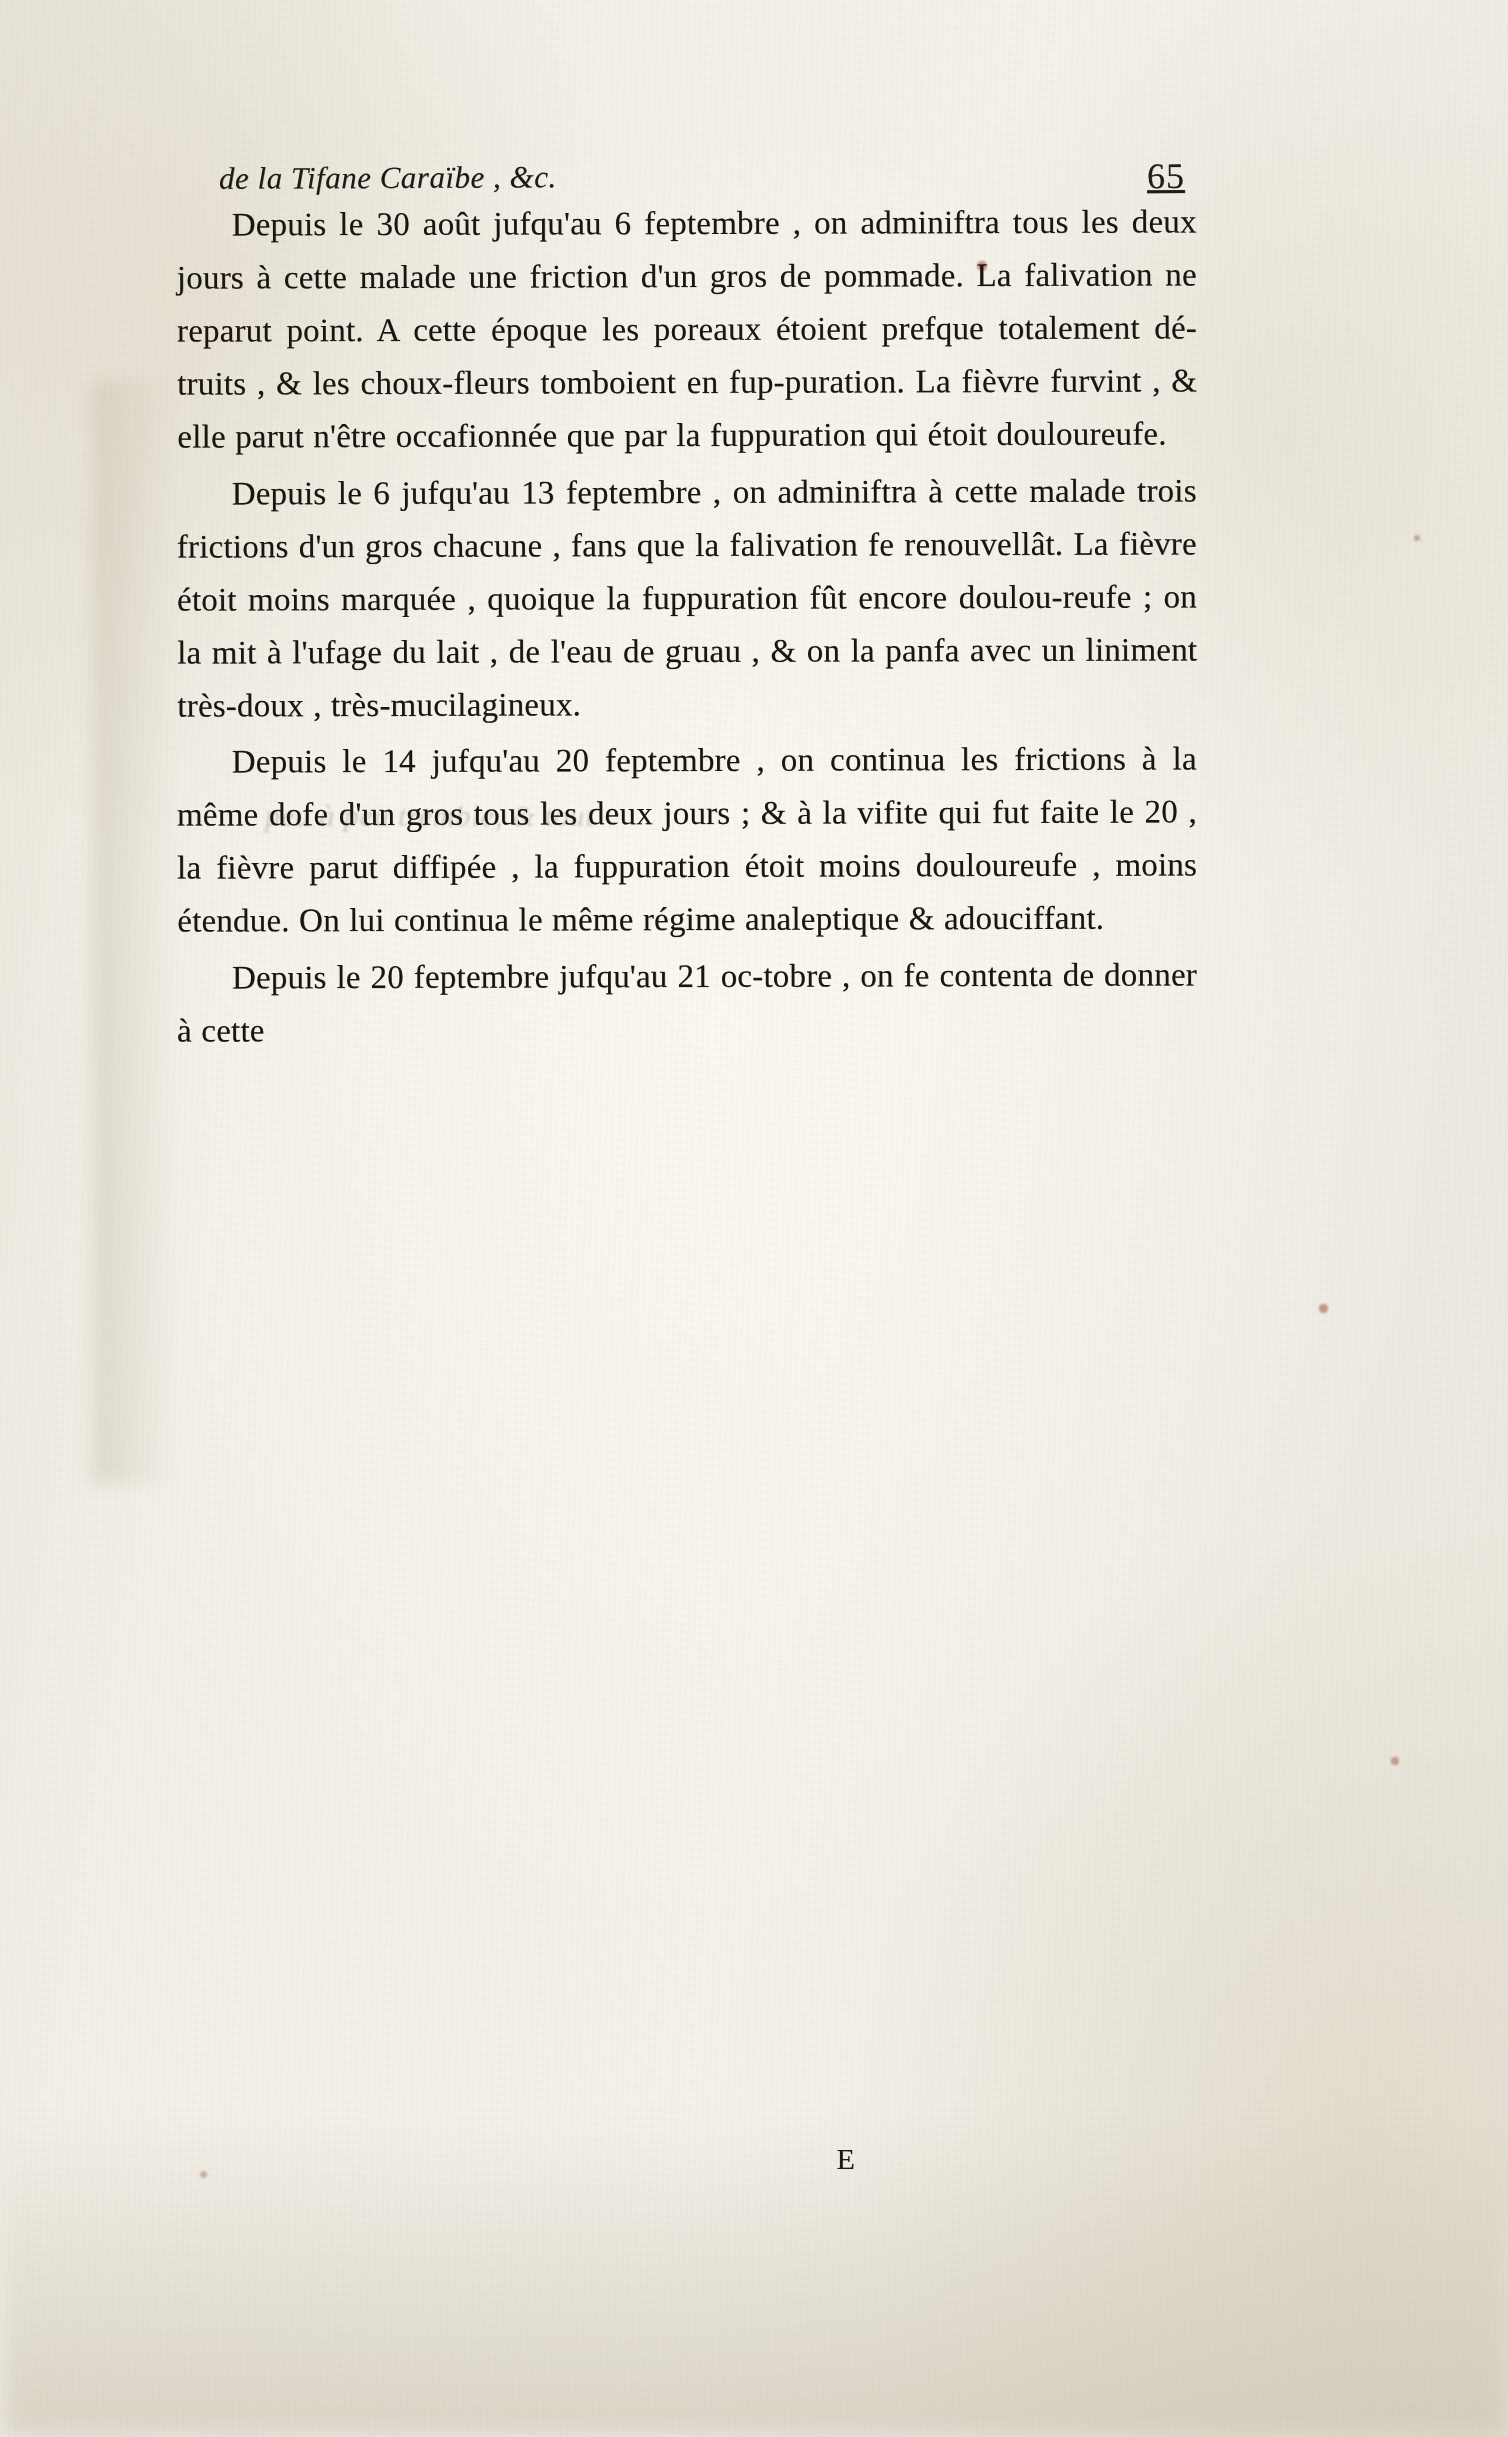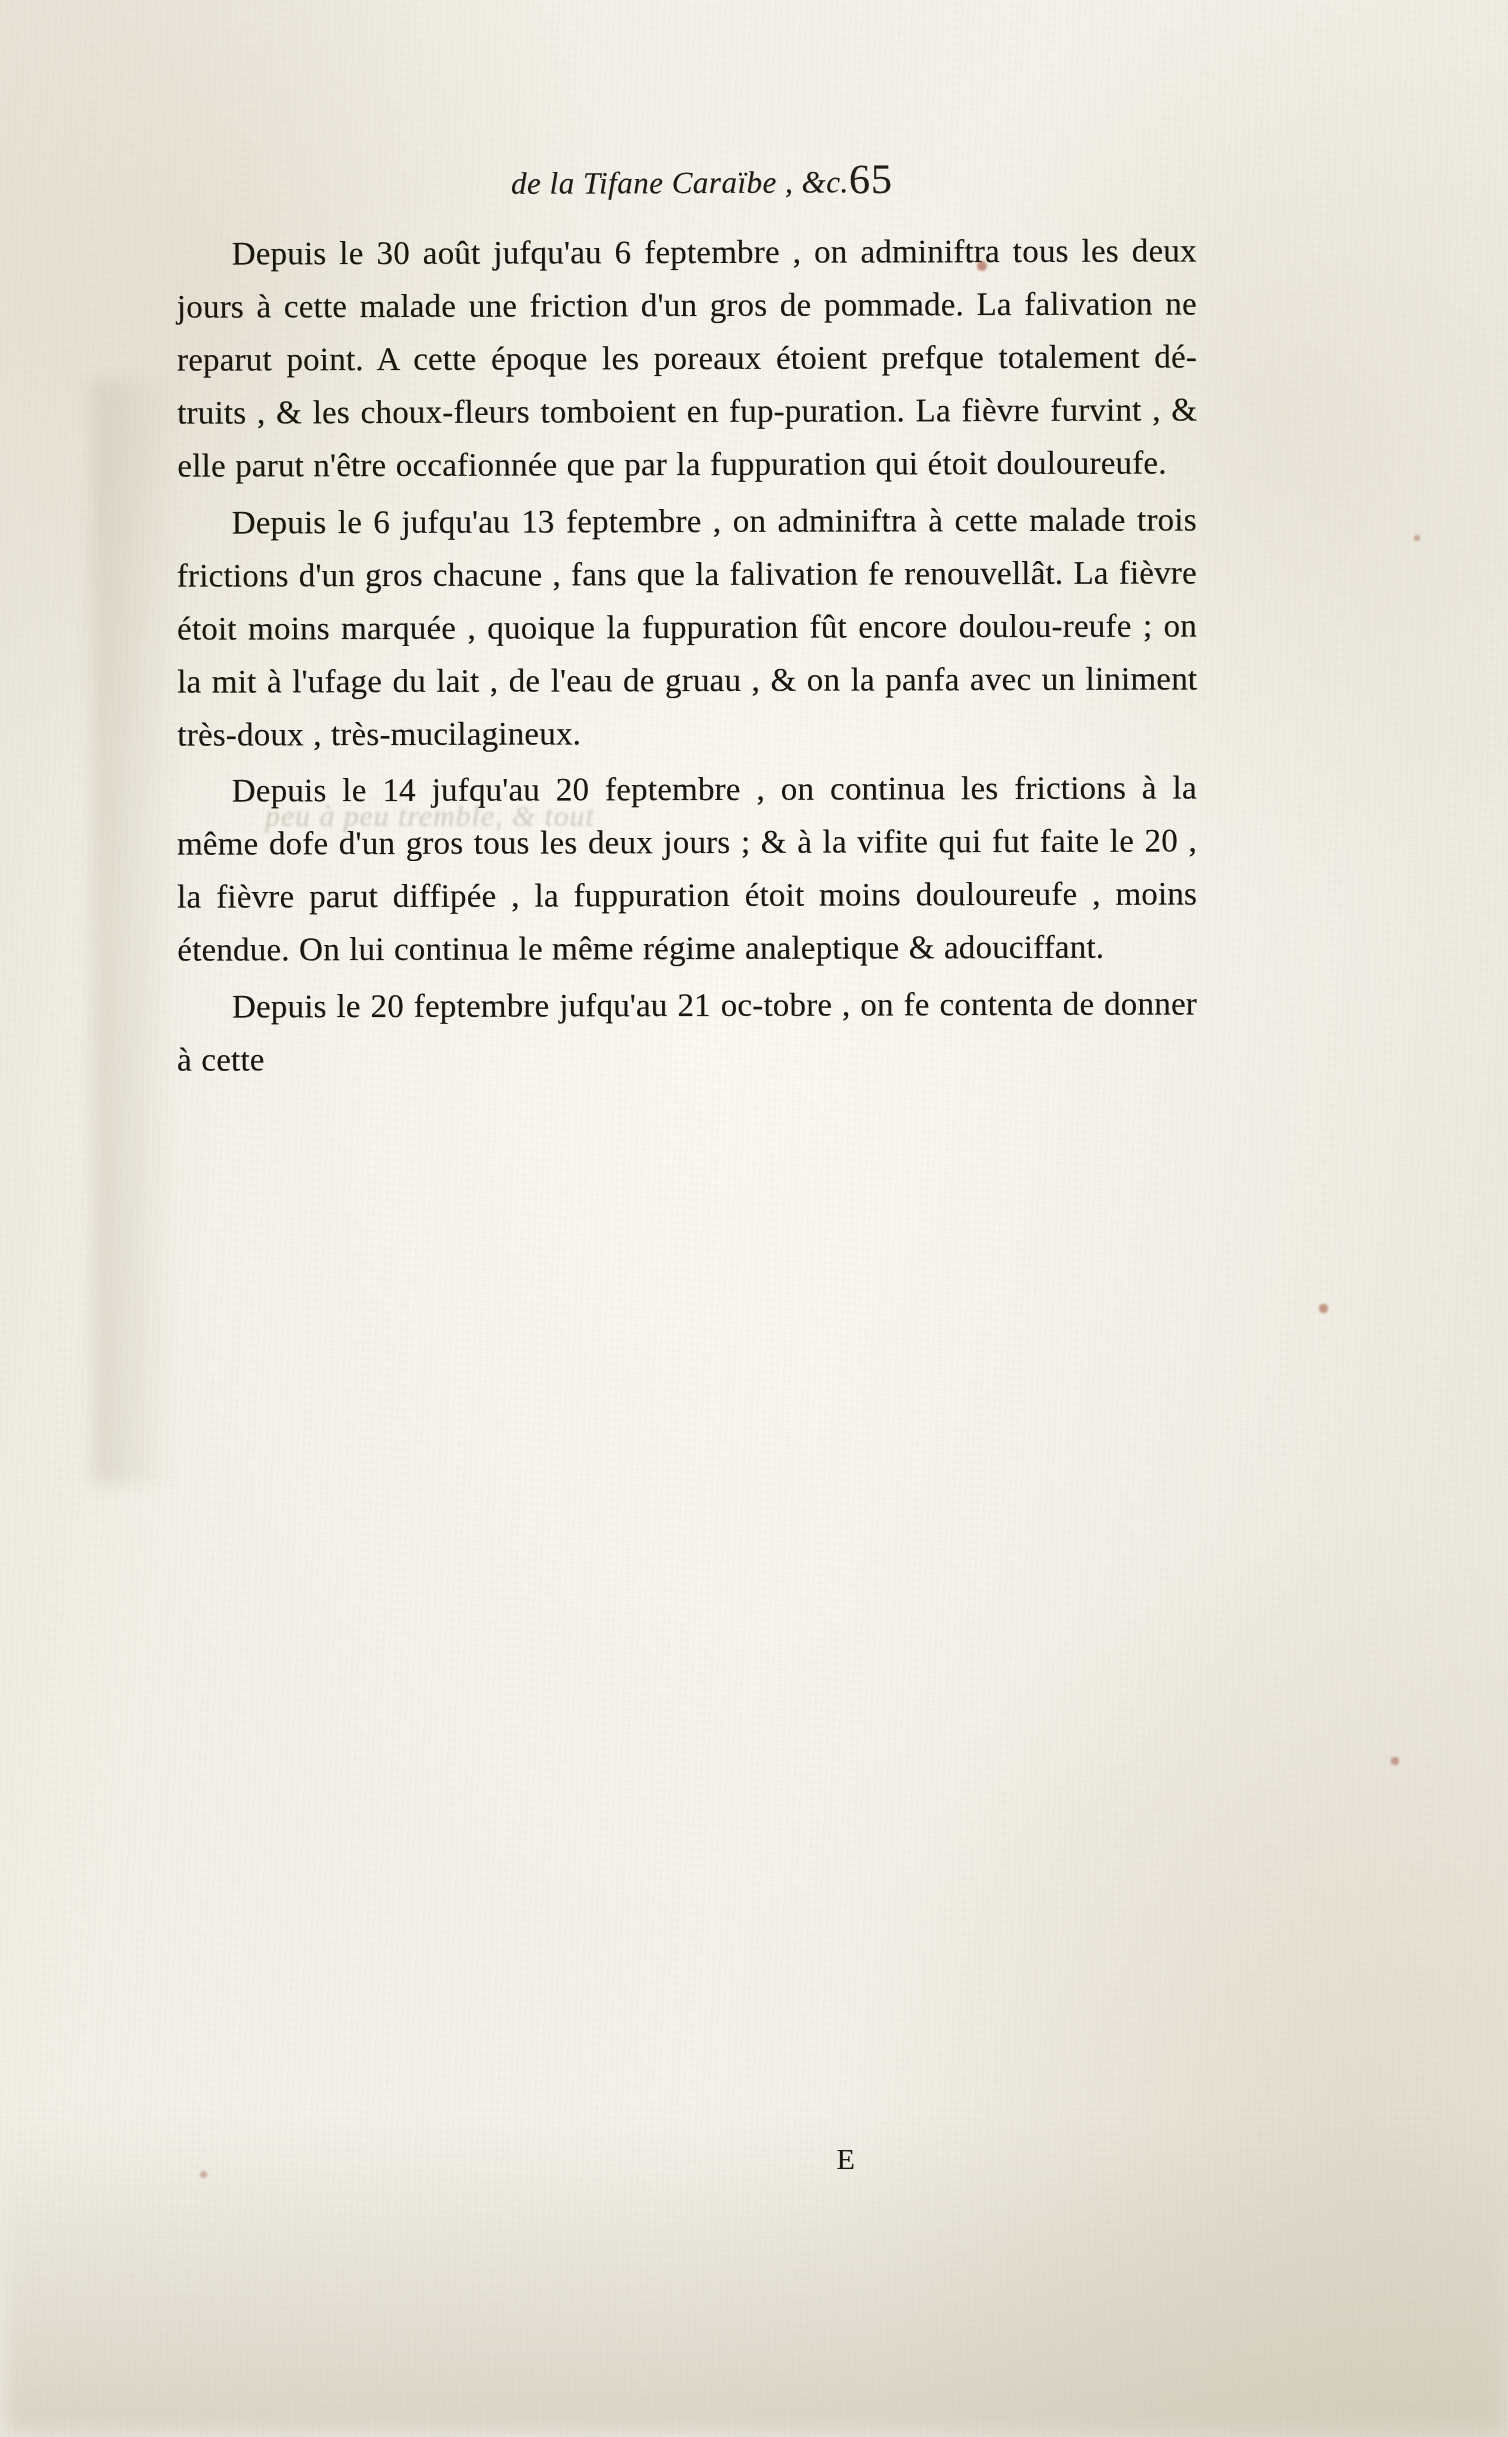--- a/index.html
+++ b/index.html
@@ -76,39 +76,39 @@
   .content {
     position: absolute;
     left: 177px;
     top: 155px;
     width: 1020px;
   }
 
   .header-row {
     display: flex;
     align-items: baseline;
-    justify-content: center;
-    margin-bottom: 23px;
+    justify-content: space-between;
     padding-left: 42px;
   }
   .running-title {
     font-style: italic;
     font-size: 31px;
     color: #1d1a16;
     letter-spacing: 0.5px;
     transform: rotate(-0.25deg);
     text-shadow: 0.4px 0.3px 0.5px rgba(60,52,40,0.45);
   }
   .page-number {
-    font-size: 42px;
+    font-size: 36px;
     color: #201d18;
     letter-spacing: 0.9px;
     padding-right: 12.4px;
     transform: rotate(-0.3deg);
     text-shadow: 0.4px 0.3px 0.5px rgba(60,52,40,0.45);
+    text-decoration: underline;
   }
 
   p.para {
     margin: 0 0 3.5px 0;
     font-size: 33px;
     line-height: 53px;
     color: #191610;
     text-align: justify;
     text-indent: 55px;
     letter-spacing: 0.2px;

